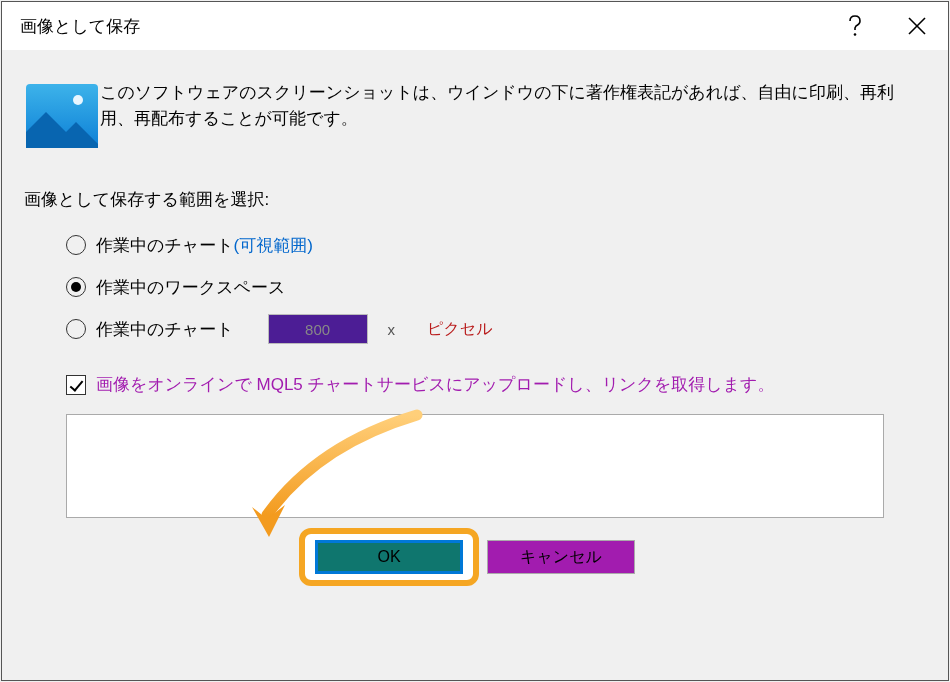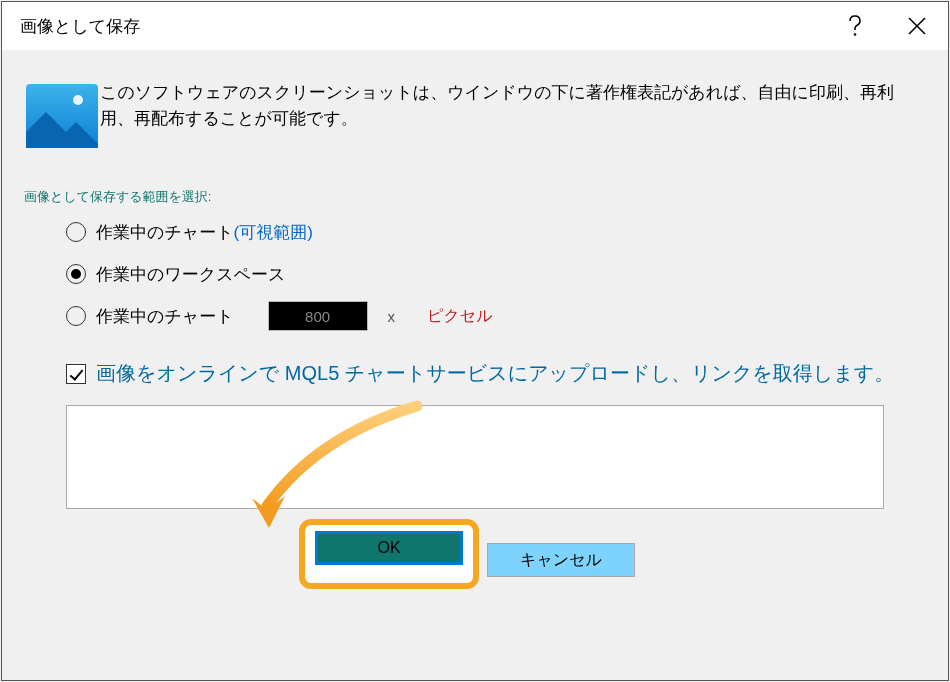--- a/index.html
+++ b/index.html
@@ -52,23 +52,23 @@
       height: 76px;
       flex-shrink: 0;
     }
     .intro-text {
       font-size: 17px;
       line-height: 1.55;
       color: #000;
       padding-top: 2px;
     }
     .section-label {
-      font-size: 13px;
-      color: #0f766e;
-      margin-bottom: 8px;
+      font-size: 17px;
+      color: #000000;
+      margin-bottom: 16px;
     }
     .radio-group {
       padding-left: 42px;
     }
     .radio-row {
       display: flex;
       align-items: center;
       height: 36px;
       margin-bottom: 6px;
       gap: 10px;
@@ -92,21 +92,21 @@
     }
     .radio-label {
       font-size: 17px;
       color: #000;
     }
     .radio-label .link-part { color: #0066cc; }
     .dim-input {
       width: 100px;
       height: 30px;
       border: 1px solid #bbb;
-      background: #000000;
+      background: #4c1d95;
       text-align: center;
       font-size: 15px;
       color: #888;
       margin: 0 4px;
     }
     .dim-x { font-size: 15px; color: #555; margin: 0 6px; }
     .dim-unit { font-size: 16px; margin-left: 16px; color: #b91c1c; }
     .checkbox-row {
       display: flex;
       align-items: center;
@@ -125,21 +125,21 @@
     }
     .checkbox.checked::after {
       content: "";
       position: absolute;
       left: 3px; top: 5px;
       width: 11px; height: 5px;
       border-left: 2px solid #000;
       border-bottom: 2px solid #000;
       transform: rotate(-50deg);
     }
-    .checkbox-label { font-size: 20px; color: #0369a1; }
+    .checkbox-label { font-size: 17px; color: #a21caf; }
     .textbox {
       margin: 18px 42px 0 42px;
       height: 104px;
       background: #fff;
       border: 1px solid #aaa;
       position: relative;
     }
     .arrow-overlay {
       position: absolute;
       pointer-events: none;
@@ -170,23 +170,22 @@
       font-family: inherit;
       cursor: pointer;
       position: relative;
       z-index: 1;
     }
     .btn-ok {
       background: #0f766e;
       border: 3px solid #0078d7;
     }
     .btn-cancel {
-      background: #7dd3fc;
+      background: #a21caf;
       border: 1px solid #aaa;
-      margin-top: 12px;
     }
   </style>
 </head>
 <body>
 
 <div class="dialog">
 
   <div class="titlebar">
     <div class="titlebar-title">画像として保存</div>
     <div class="titlebar-btn">

